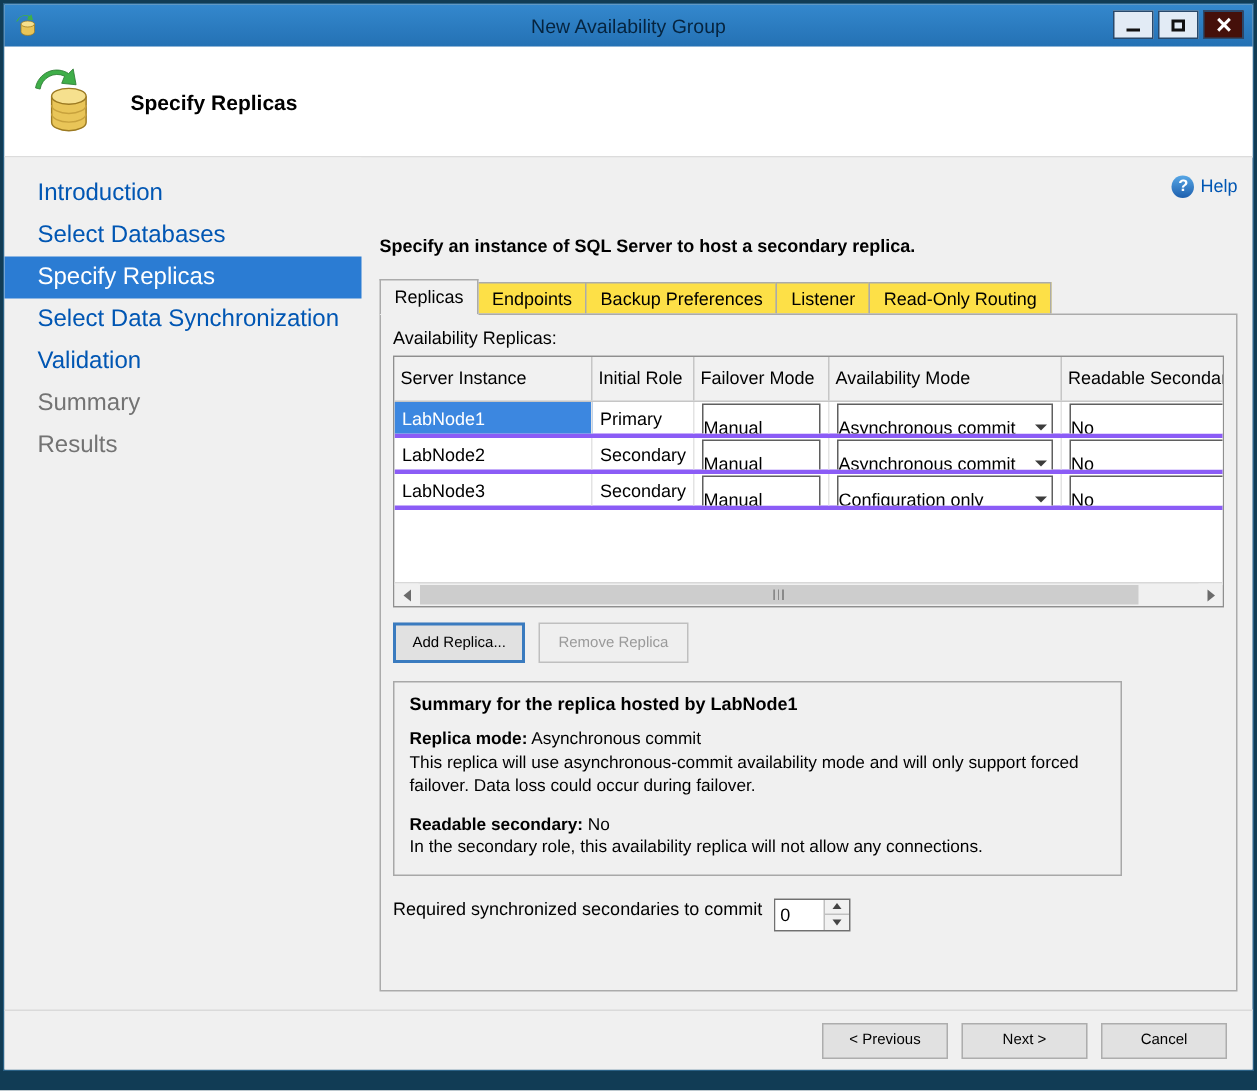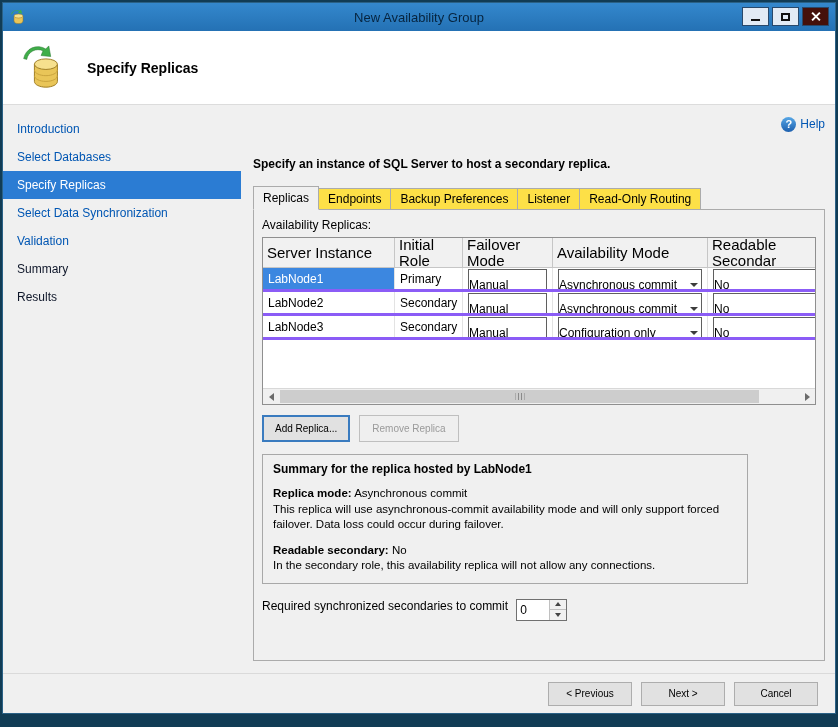--- a/index.html
+++ b/index.html
@@ -27,24 +27,24 @@
 
   
   .wiz-header { height: 74px; flex: 0 0 74px; background: #ffffff; border-bottom: 1px solid #dcdcdc;
                 display: flex; align-items: center; }
   .wiz-header svg { margin-left: 18px; }
   .page-title { margin-left: 20px; font-size: 14px; font-weight: bold; color: #000; }
 
   
   .body { flex: 1; display: flex; min-height: 0; }
   .sidebar { width: 238px; flex: 0 0 238px; padding-top: 10px; background: #f0f0f0; }
-  .nav-item { height: 28px; display: flex; align-items: center; padding-left: 14px; font-size: 12px; }
+  .nav-item { height: 28px; display: flex; align-items: center; padding-left: 22px; font-size: 16px; }
   .nav-item.link { color: #0056b3; cursor: pointer; }
   .nav-item.selected { background: #2b7cd3; color: #ffffff; }
-  .nav-item.disabled { color: #0f172a; }
+  .nav-item.disabled { color: #737373; }
 
   .main { flex: 1; position: relative; padding: 8px 14px 0 12px; }
   .help-row { display: flex; justify-content: flex-end; align-items: center; height: 18px; margin-top: 2px; }
   .help-ico { width: 15px; height: 15px; border-radius: 50%; background: linear-gradient(#57a7e6, #1d5fae);
               color: #fff; font-size: 11px; font-weight: bold; display: flex; align-items: center;
               justify-content: center; margin-right: 4px; }
   .help-label { color: #0056b3; font-size: 12px; cursor: pointer; }
   .instruction { margin-top: 24px; font-size: 12px; font-weight: bold; color: #000; }
 
   
@@ -56,21 +56,21 @@
                height: 452px; position: relative; z-index: 1; }
 
   .replicas-label { font-size: 12px; color: #000; }
 
   
   .grid { margin-top: 5px; width: 554px; height: 168px; border: 1px solid #8f8f8f; background: #ffffff;
           overflow: hidden; position: relative; }
   .grid-inner { width: 575px; }
   .g-row { display: flex; }
   .g-head { height: 30px; background: #f1f1f1; border-bottom: 1px solid #c6c6c6; }
-  .g-head .g-cell { border-right: 1px solid #c6c6c6; font-size: 15px; color: #000;
+  .g-head .g-cell { border-right: 1px solid #c6c6c6; font-size: 12px; color: #000;
                     display: flex; align-items: center; padding: 0 4px; line-height: 1.05; }
   .g-data { height: 24px; border-bottom: 3px solid #8b5cf6; background: #fff; }
   .g-data .g-cell { border-right: 1px solid #e3e3e3; font-size: 12px; display: flex; align-items: center;
                     padding: 0 5px; color: #000; overflow: hidden; white-space: nowrap; }
   .col-server { width: 132px; flex: 0 0 132px; }
   .col-role   { width: 68px;  flex: 0 0 68px; }
   .col-fail   { width: 90px;  flex: 0 0 90px; }
   .col-avail  { width: 155px; flex: 0 0 155px; }
   .col-read   { width: 130px; flex: 0 0 130px; }
   .cell-selected { background: #3c87e0; color: #fff !important; }

